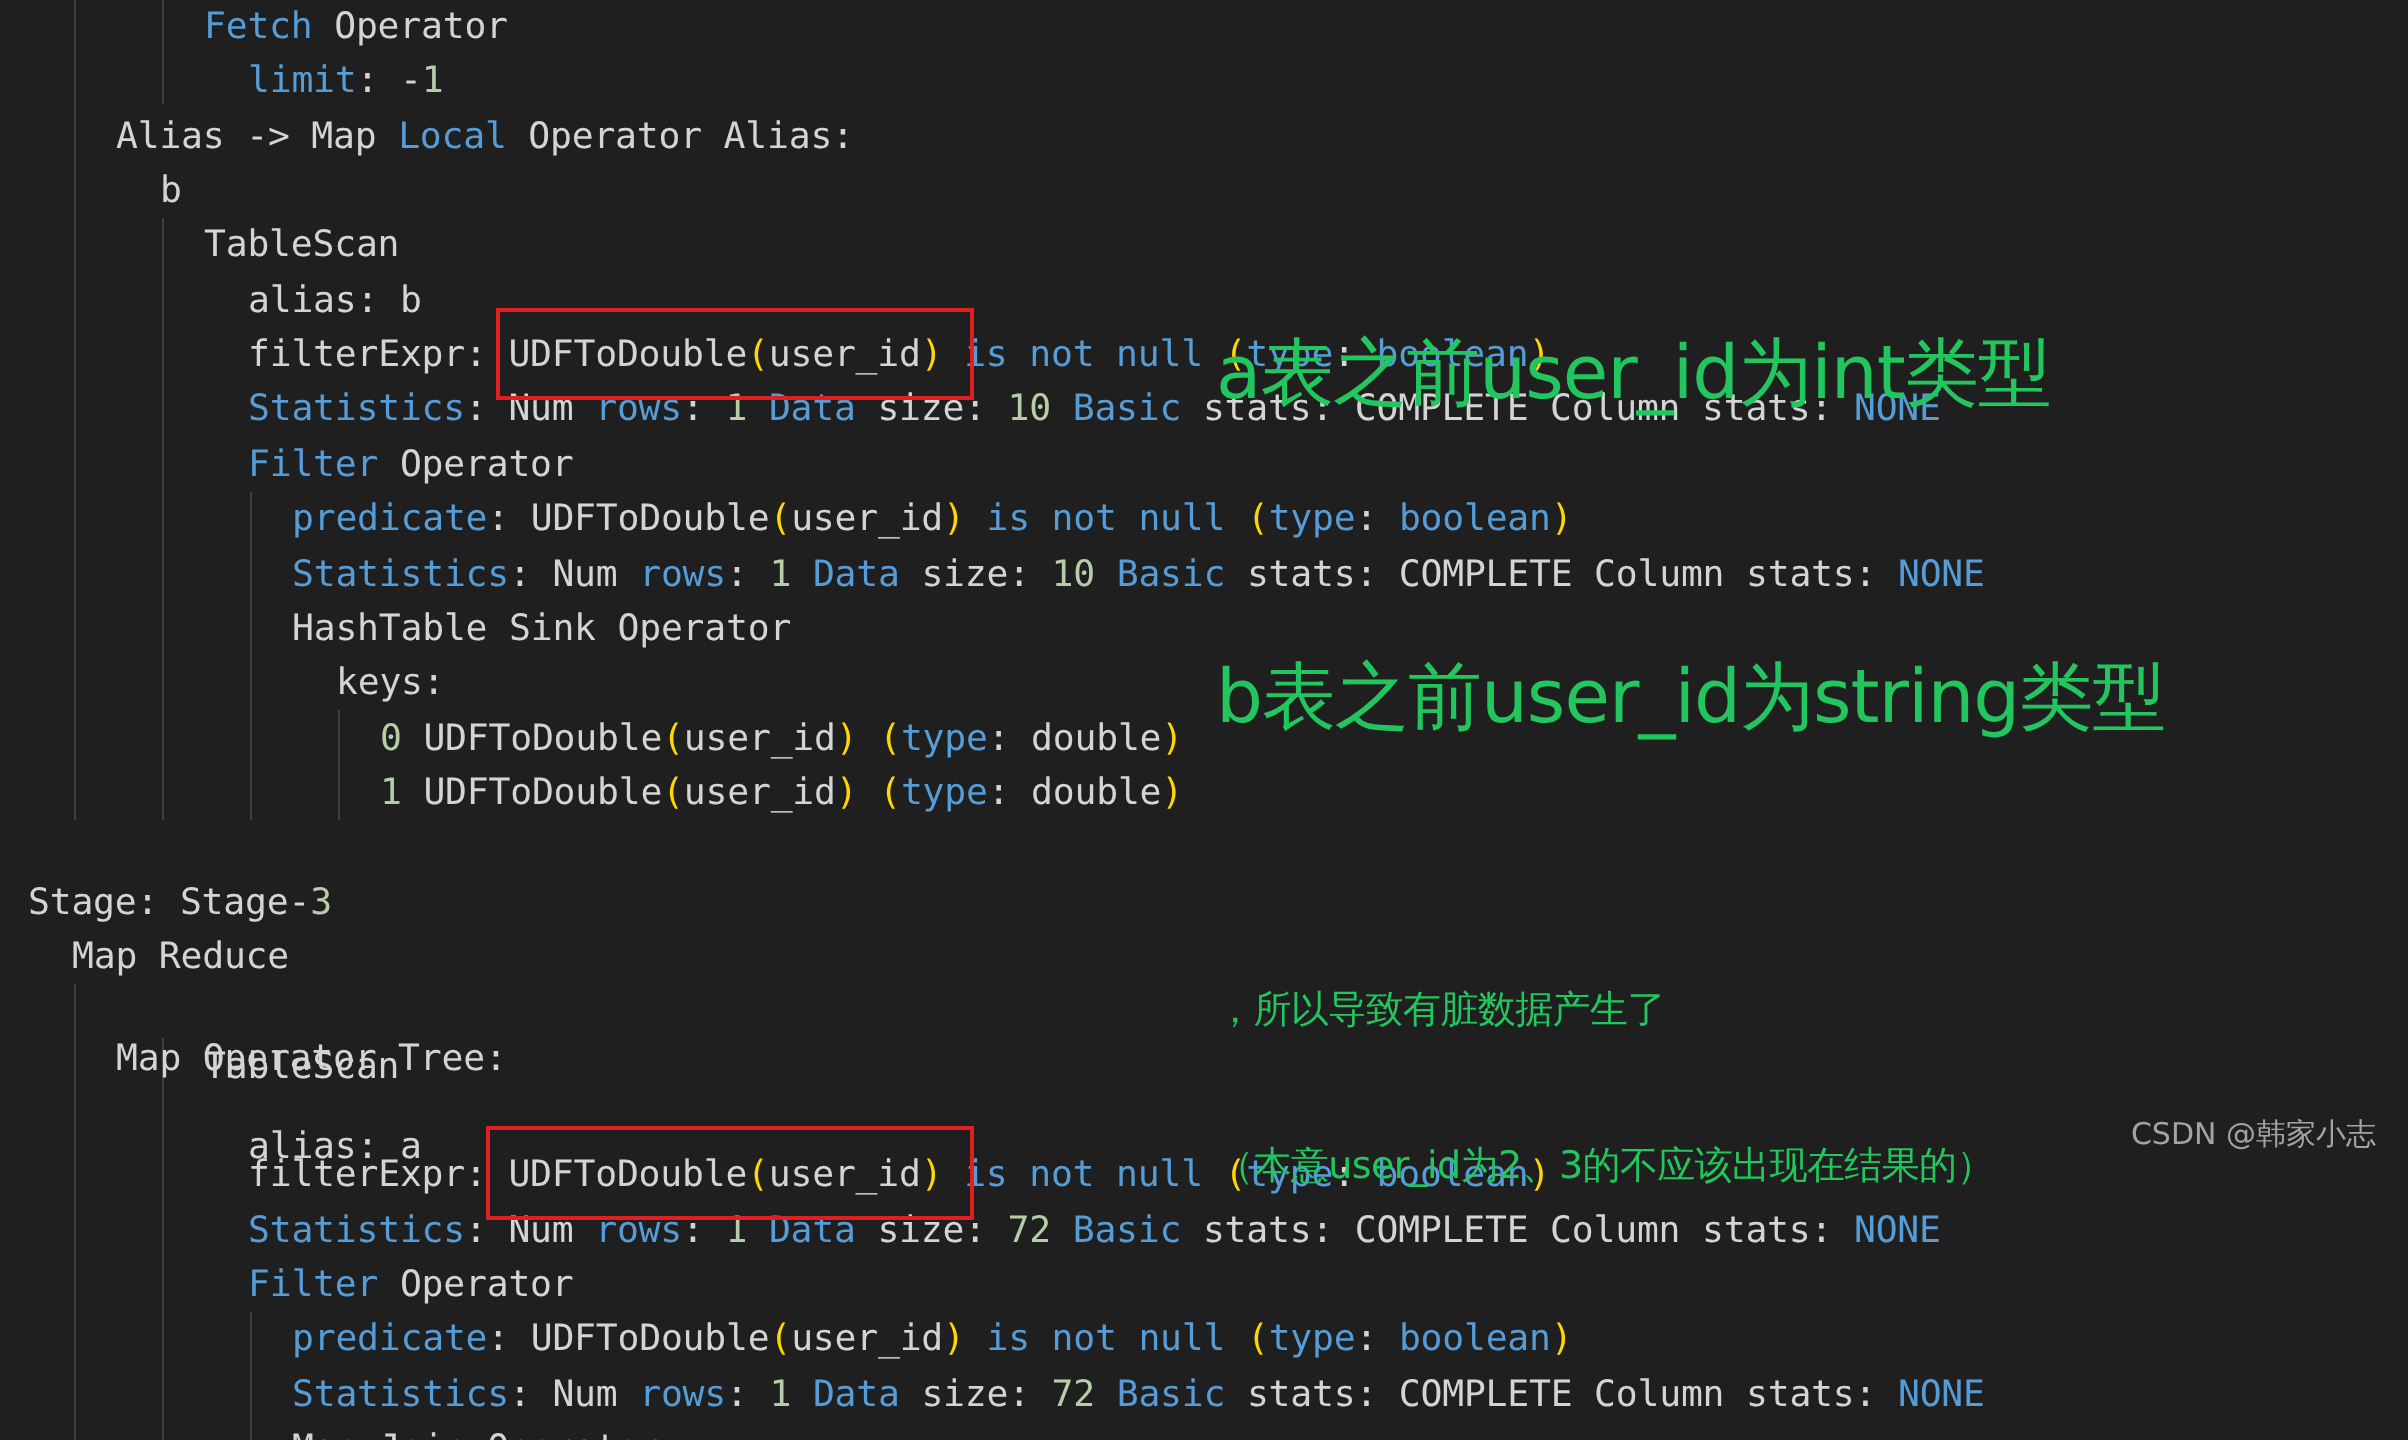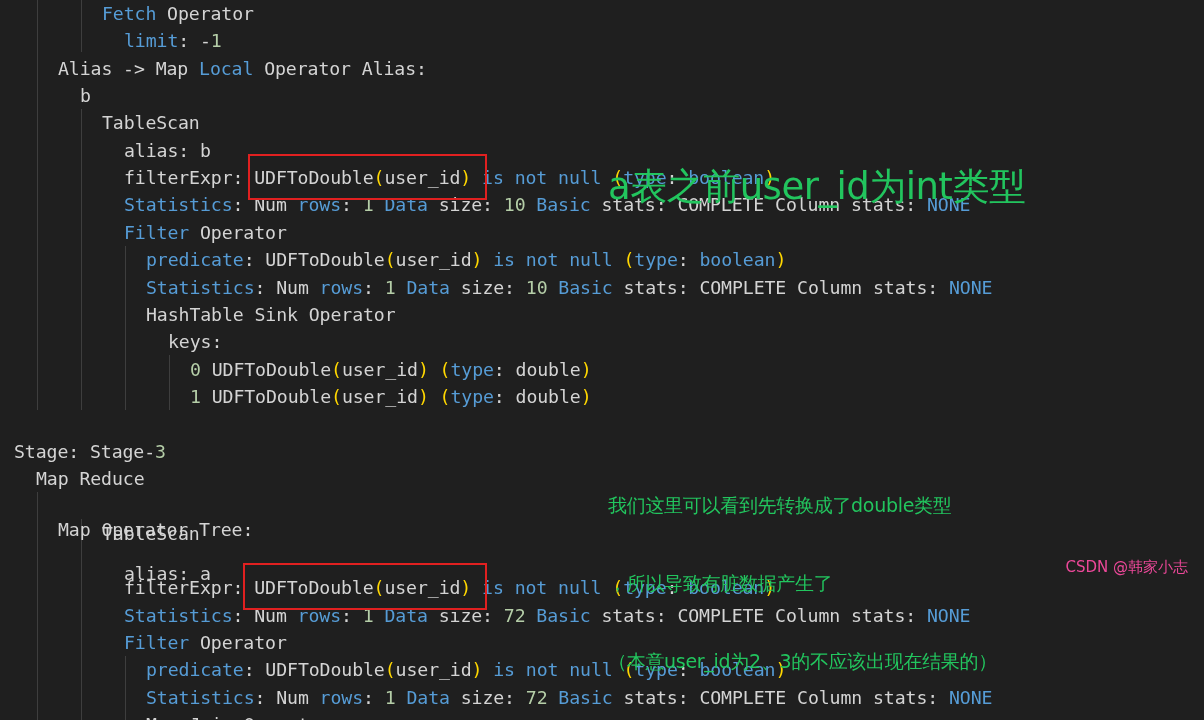--- a/index.html
+++ b/index.html
@@ -30,21 +30,21 @@
   .note {
     position: absolute; color: #22c55e;
     font-family: "DejaVu Sans", "Liberation Sans", sans-serif;
     white-space: pre;
   }
   .note-big { font-size: 37px; line-height: 54px; letter-spacing: -0.5px; }
   .note-small { font-size: 19px; line-height: 26px; letter-spacing: -0.3px; }
   .watermark {
     position: absolute; right: 16px; bottom: 7px;
     font-family: "DejaVu Sans", "Liberation Sans", sans-serif;
-    font-size: 15px; color: #ec4899;
+    font-size: 15px; color: #a3a3a3;
   }
 </style>
 </head>
 <body>
 
 <div id="editor">
 
   <div class="guide" style="left:37px; top:0; height:410px;"></div>
   <div class="guide" style="left:81px; top:0; height:52px;"></div>
   <div class="guide" style="left:81px; top:109px; height:301px;"></div>
@@ -82,21 +82,21 @@
       <div class="line" style="top: 656.4px; left: 146px;"><span class="tok-kw">predicate</span><span class="tok-plain">: UDFToDouble</span><span class="tok-paren">(</span><span class="tok-plain">user_id</span><span class="tok-paren">)</span><span class="tok-plain"> </span><span class="tok-kw">is not null</span><span class="tok-plain"> </span><span class="tok-paren">(</span><span class="tok-kw">type</span><span class="tok-plain">: </span><span class="tok-kw">boolean</span><span class="tok-paren">)</span></div>
       <div class="line" style="top: 683.75px; left: 146px;"><span class="tok-kw">Statistics</span><span class="tok-plain">: Num </span><span class="tok-kw">rows</span><span class="tok-plain">: </span><span class="tok-num">1</span><span class="tok-plain"> </span><span class="tok-kw">Data</span><span class="tok-plain"> size: </span><span class="tok-num">72</span><span class="tok-plain"> </span><span class="tok-kw">Basic</span><span class="tok-plain"> stats: COMPLETE Column stats: </span><span class="tok-kw">NONE</span></div>
       <div class="line" style="top: 711.1px; left: 146px;"><span class="tok-plain">Map Join Operator</span></div>
     </div>
 
   <div class="redbox" style="left:248px; top:154px; width:239px; height:46px;"></div>
   <div class="redbox" style="left:243px; top:563px; width:244px; height:47px;"></div>
 
   <div class="note note-big" style="left:608px; top:52px;">
     <div>a表之前user_id为int类型</div>
+    <div>b表之前user_id为string类型</div>
   </div>
   <div class="note note-small" style="left:608px; top:440px;">
-    <div>我们这里可以看到先转换成了double类型</div>
     <div>，所以导致有脏数据产生了</div>
     <div>（本意user_id为2、3的不应该出现在结果的）</div>
   </div>
 
   <div class="watermark">CSDN @韩家小志</div>
 </div>
 
 </body></html>

